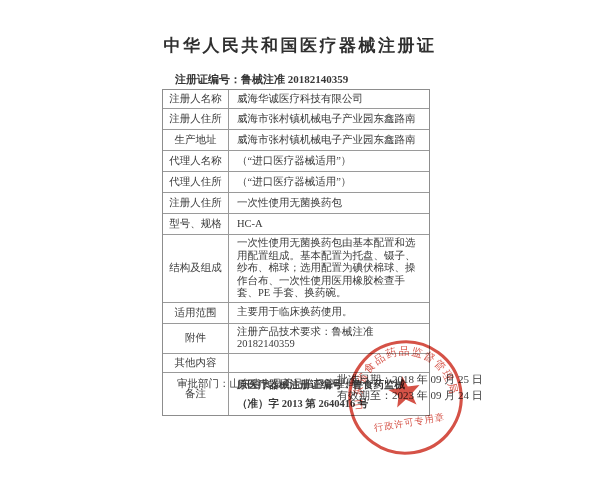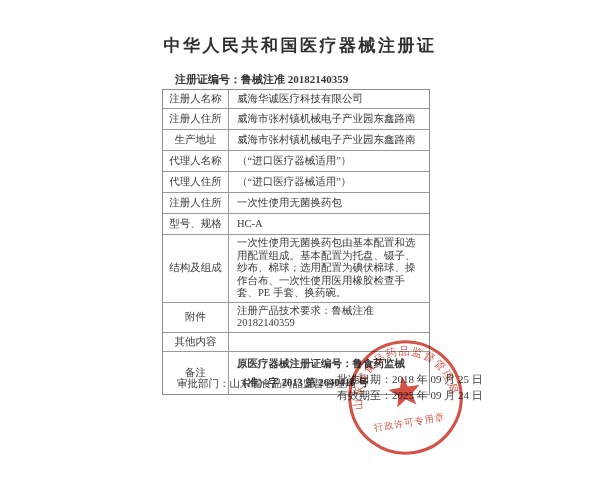--- a/index.html
+++ b/index.html
@@ -137,20 +137,24 @@
       <div class="tvalue">一次性使用无菌换药包</div>
     </div>
     <div class="trow h21">
       <div class="tlabel">型号、规格</div>
       <div class="tvalue">HC-A</div>
     </div>
     <div class="trow h48">
       <div class="tlabel">结构及组成</div>
       <div class="tvalue">一次性使用无菌换药包由基本配置和选用配置组成。基本配置为托盘、镊子、纱布、棉球；选用配置为碘伏棉球、操作台布、一次性使用医用橡胶检查手套、PE 手套、换药碗。</div>
     </div>
+    <div class="trow h21">
+      <div class="tlabel">适用范围</div>
+      <div class="tvalue">主要用于临床换药使用。</div>
+    </div>
     <div class="trow h17">
       <div class="tlabel">附件</div>
       <div class="tvalue">注册产品技术要求：鲁械注准 20182140359</div>
     </div>
     <div class="trow h17">
       <div class="tlabel">其他内容</div>
       <div class="tvalue"></div>
     </div>
     <div class="trow h34 remark">
       <div class="tlabel">备注</div>

